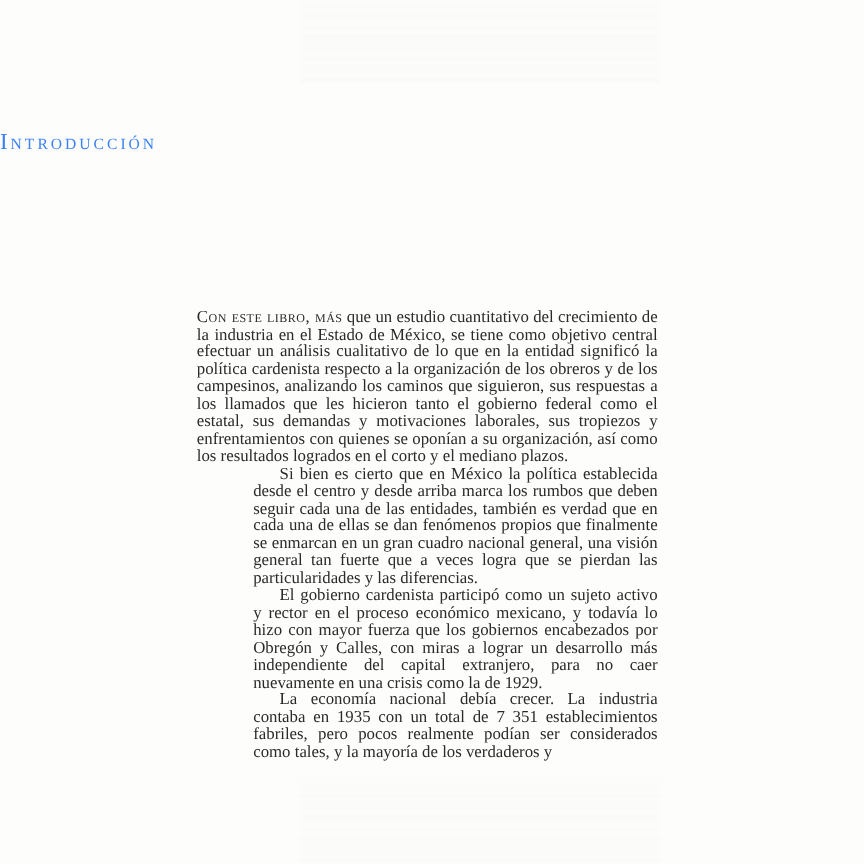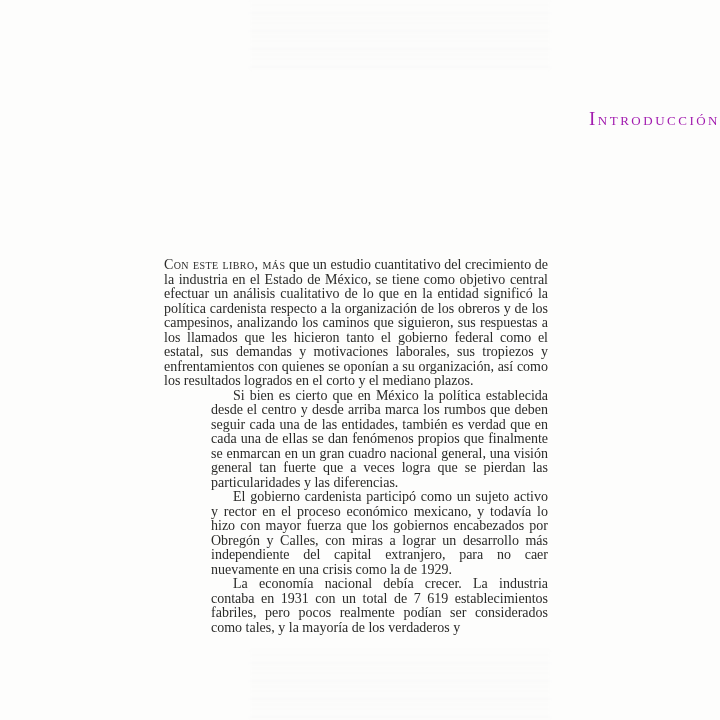--- a/index.html
+++ b/index.html
@@ -31,27 +31,27 @@
     pointer-events: none;
   }
   .scan-noise.top { top: 0; }
   .scan-noise.bottom { bottom: 0; }
 
   .chapter-title {
     position: absolute;
     top: 108px;
     left: 0;
     width: 720px;
-    text-align: right;
+    text-align: left;
     font-variant: small-caps;
     font-weight: normal;
     font-size: 19px;
     letter-spacing: 2.5px;
     margin: 0;
-    color: #a21caf;
+    color: #3b82f6;
   }
 
   .text-block {
     position: absolute;
     top: 258px;
     left: 164px;
     width: 384px;
     font-size: 14px;
     line-height: 14.5px;
     text-align: justify;
@@ -80,19 +80,19 @@
   <h1 class="chapter-title">Introducción</h1>
 
   <div class="text-block">
 
     <p class="para"><span class="lead-smallcaps">Con este libro, más</span><span> que un estudio cuantitativo del crecimiento de la industria en el Estado de México, se tiene como objetivo central efectuar un análisis cualitativo de lo que en la entidad significó la política cardenista respecto a la organización de los obreros y de los campesinos, analizando los caminos que siguieron, sus respuestas a los llamados que les hicieron tanto el gobierno federal como el estatal, sus demandas y motivaciones laborales, sus tropiezos y enfrentamientos con quienes se oponían a su organización, así como los resultados logrados en el corto y el mediano plazos.</span></p>
 
     <p class="para indented">Si bien es cierto que en México la política establecida desde el centro y desde arriba marca los rumbos que deben seguir cada una de las entidades, también es verdad que en cada una de ellas se dan fenómenos propios que finalmente se enmarcan en un gran cuadro nacional general, una visión general tan fuerte que a veces logra que se pierdan las particularidades y las diferencias.</p>
 
     <p class="para indented">El gobierno cardenista participó como un sujeto activo y rector en el proceso económico mexicano, y todavía lo hizo con mayor fuerza que los gobiernos encabezados por Obregón y Calles, con miras a lograr un desarrollo más independiente del capital extranjero, para no caer nuevamente en una crisis como la de 1929.</p>
 
-    <p class="para indented">La economía nacional debía crecer. La industria contaba en 1931 con un total de 7 619 establecimientos fabriles, pero pocos realmente podían ser considerados como tales, y la mayoría de los verdaderos y</p>
+    <p class="para indented">La economía nacional debía crecer. La industria contaba en 1935 con un total de 7 351 establecimientos fabriles, pero pocos realmente podían ser considerados como tales, y la mayoría de los verdaderos y</p>
 
   </div>
 
   <div class="scan-noise bottom"></div>
 
 </div>
 
 </body></html>

